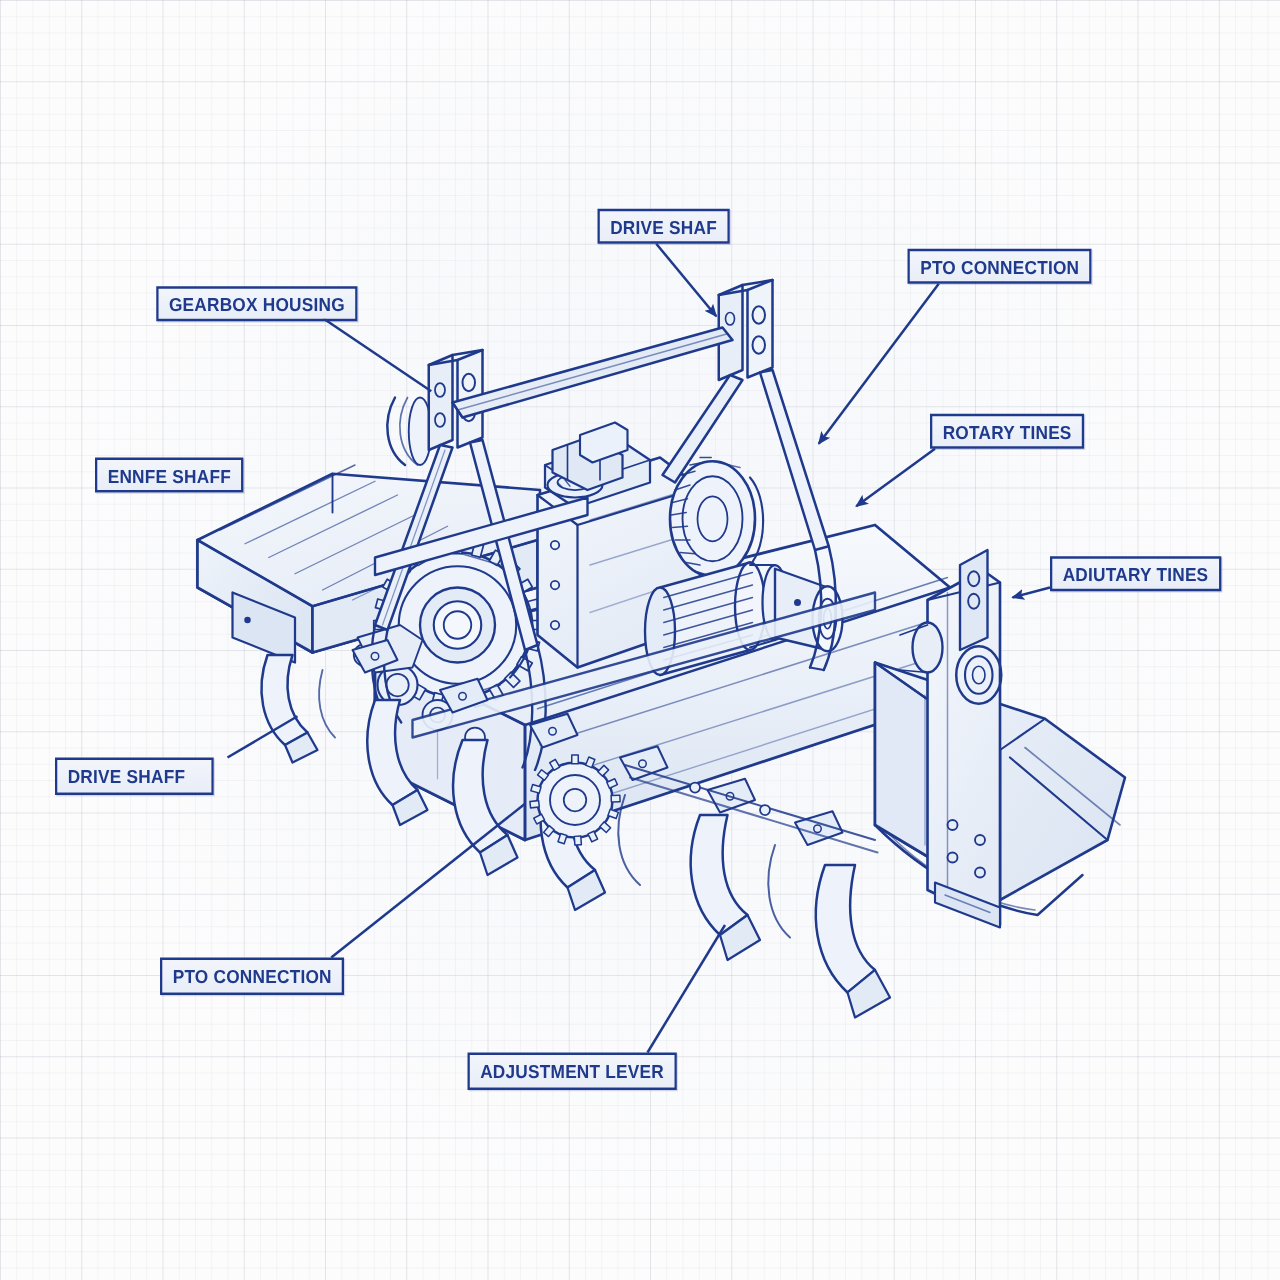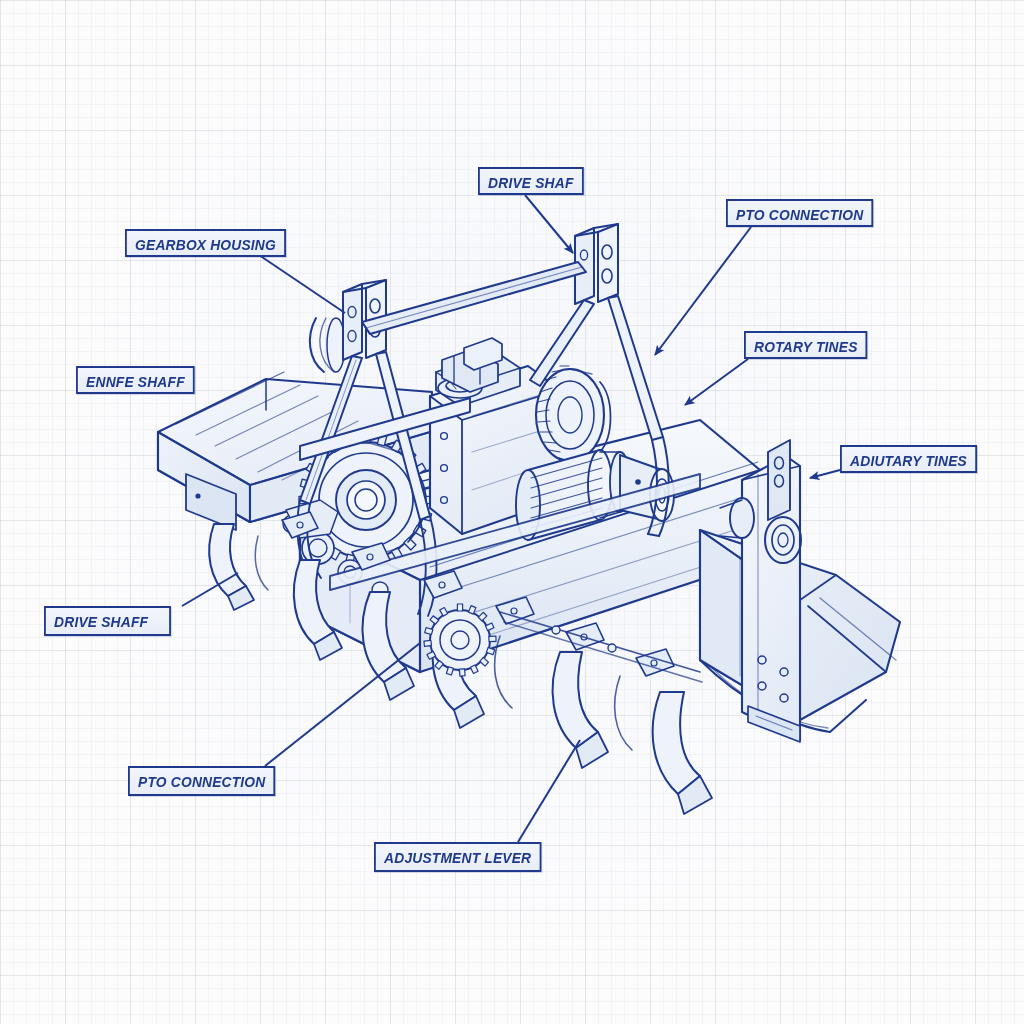--- a/index.html
+++ b/index.html
@@ -8,21 +8,20 @@
     padding: 0;
     background: #ffffff;
   }
   #page {
     position: relative;
     width: 1024px;
     height: 1024px;
     overflow: hidden;
     background-color: #fbfbfc;
     font-family: "Liberation Sans", sans-serif;
-    font-style: italic;
   }
   
   #grid-bg {
     position: absolute;
     inset: 0;
     background-color: #fcfcfd;
     background-image:
       linear-gradient(to right, rgba(120,130,145,0.13) 1px, transparent 1px),
       linear-gradient(to bottom, rgba(120,130,145,0.13) 1px, transparent 1px),
       linear-gradient(to right, rgba(120,130,145,0.07) 1px, transparent 1px),

